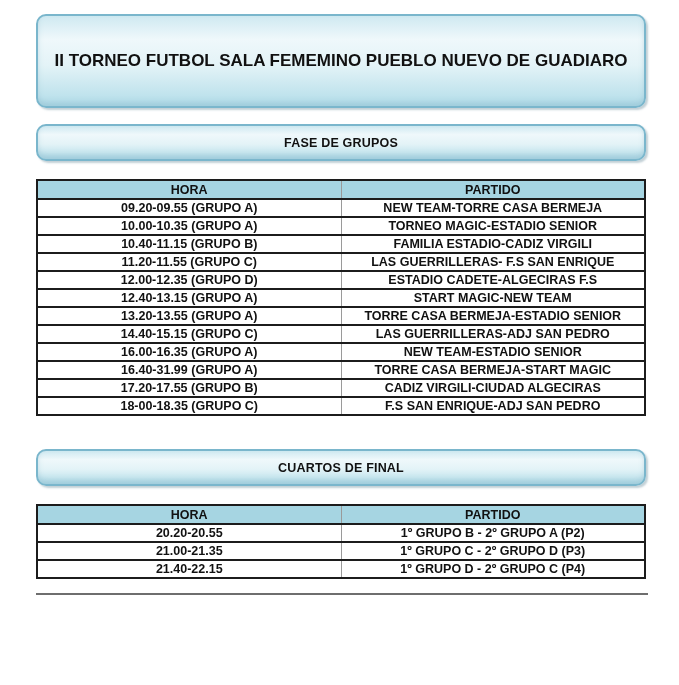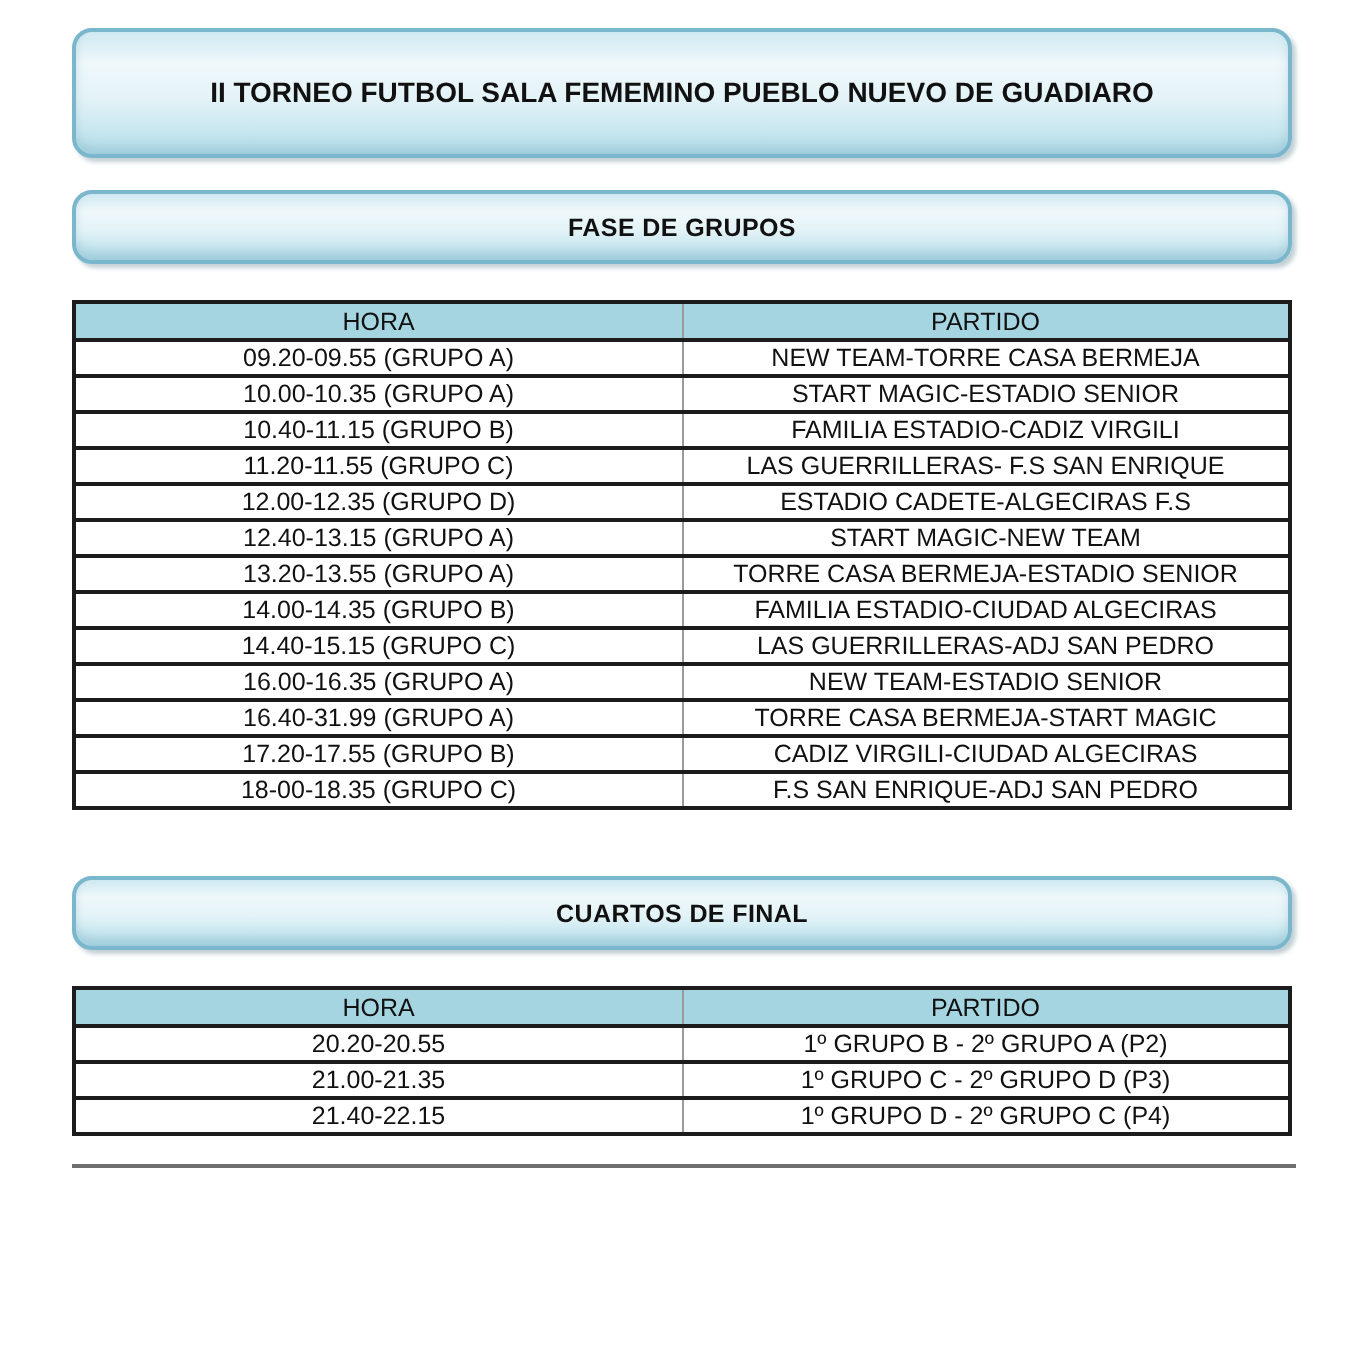--- a/index.html
+++ b/index.html
@@ -30,22 +30,22 @@
     border-radius: 10px;
     background: linear-gradient(180deg, #cfe9f1 0%, #eff8fb 26%, #e3f3f7 55%, #b3dde9 100%);
     box-shadow: inset 0 -4px 5px rgba(125, 175, 195, 0.35), 2px 2px 2px rgba(120, 150, 165, 0.45);
     display: flex;
     flex-direction: column;
     justify-content: center;
     text-align: center;
     font-weight: bold;
   }
   .title-banner {
-    height: 65px;
-    font-size: 14px;
+    height: 94px;
+    font-size: 17px;
     line-height: 1.85;
     margin-bottom: 16px;
   }
   .section-banner {
     height: 37px;
     font-size: 12.5px;
     letter-spacing: 0.2px;
   }
   .gap-lg { height: 18px; }
   .gap-xl { height: 33px; }
@@ -60,21 +60,21 @@
   table.schedule th,
   table.schedule td {
     box-sizing: border-box;
     border-top: 2px solid #1c1c1c;
     border-bottom: 2px solid #1c1c1c;
     border-left: 1px solid #9a9a9a;
     border-right: 1px solid #9a9a9a;
     height: 18px;
     padding: 0 2px;
     font-size: 12.5px;
-    font-weight: normal;
+    font-weight: bold;
     text-align: center;
     vertical-align: middle;
     white-space: nowrap;
     overflow: hidden;
   }
   table.schedule th {
     background: #a6d5e2;
     height: 19px;
   }
 
@@ -108,45 +108,41 @@
           <th>PARTIDO</th>
         </tr>
       </thead>
       <tbody>
           <tr>
             <td>09.20-09.55 (GRUPO A)</td>
             <td>NEW TEAM-TORRE CASA BERMEJA</td>
           </tr>
           <tr>
             <td>10.00-10.35 (GRUPO A)</td>
-            <td>START MAGIC-ESTADIO SENIOR</td>
+            <td>TORNEO MAGIC-ESTADIO SENIOR</td>
           </tr>
           <tr>
             <td>10.40-11.15 (GRUPO B)</td>
             <td>FAMILIA ESTADIO-CADIZ VIRGILI</td>
           </tr>
           <tr>
             <td>11.20-11.55 (GRUPO C)</td>
             <td>LAS GUERRILLERAS- F.S SAN ENRIQUE</td>
           </tr>
           <tr>
             <td>12.00-12.35 (GRUPO D)</td>
             <td>ESTADIO CADETE-ALGECIRAS F.S</td>
           </tr>
           <tr>
             <td>12.40-13.15 (GRUPO A)</td>
             <td>START MAGIC-NEW TEAM</td>
           </tr>
           <tr>
             <td>13.20-13.55 (GRUPO A)</td>
             <td>TORRE CASA BERMEJA-ESTADIO SENIOR</td>
-          </tr>
-          <tr>
-            <td>14.00-14.35 (GRUPO B)</td>
-            <td>FAMILIA ESTADIO-CIUDAD ALGECIRAS</td>
           </tr>
           <tr>
             <td>14.40-15.15 (GRUPO C)</td>
             <td>LAS GUERRILLERAS-ADJ SAN PEDRO</td>
           </tr>
           <tr>
             <td>16.00-16.35 (GRUPO A)</td>
             <td>NEW TEAM-ESTADIO SENIOR</td>
           </tr>
           <tr>

